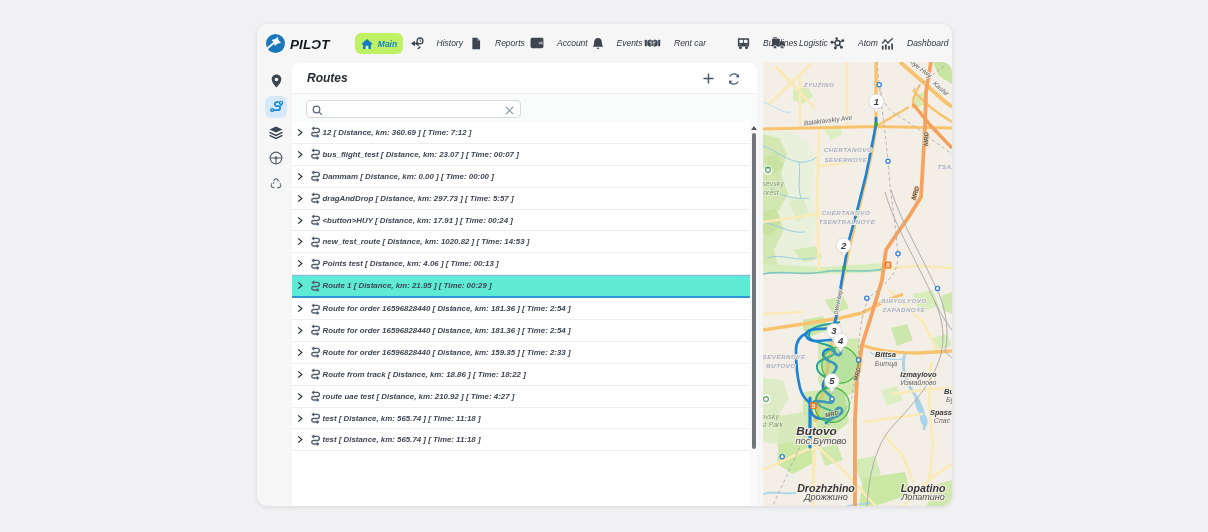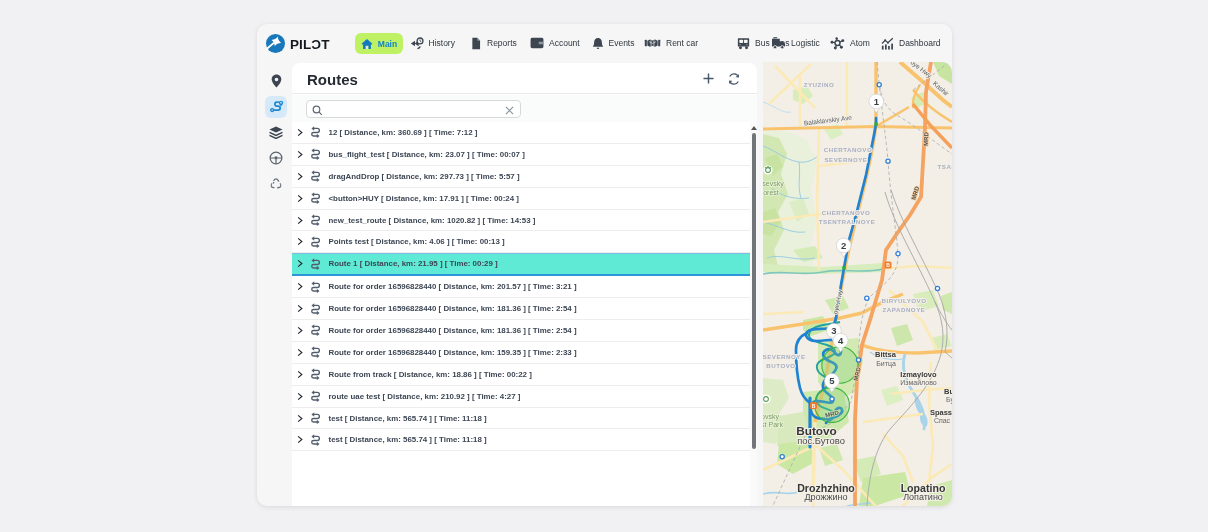--- a/index.html
+++ b/index.html
@@ -1,41 +1,41 @@
 <!DOCTYPE html>
 <html><head>
 <meta charset="utf-8">
 <style>
 * { margin:0; padding:0; box-sizing:border-box; }
 html,body { width:1208px; height:532px; background:#f1f1f3; font-family:"Liberation Sans", sans-serif; overflow:hidden; }
-#card { position:absolute; left:257px; top:24px; width:695px; height:482px; background:#f6f6f7; border-radius:10px; box-shadow:0 1px 5px rgba(0,0,0,0.10); }
+#card { position:absolute; left:257px; top:24px; width:695px; height:482px; background:#f6f6f7; border-radius:10px; box-shadow:0 1px 5px rgba(0,0,0,0.10);font-style:italic; }
 
 #hdr { position:absolute; left:0; top:0; width:695px; height:38px; }
 #logoc { position:absolute; left:9px; top:10px; width:19px; height:19px; }
 #logot { position:absolute; left:33px; top:13px; font-size:13.5px; font-weight:800; letter-spacing:0.1px; color:#14191e; }
 .nav { position:absolute; top:0; height:38px; display:flex; align-items:center; font-size:8.5px; color:#2f363d; }
 .nav svg { display:block; }
-.nav span { margin-left:5px; white-space:nowrap; }
+.nav span { margin-left:13px; white-space:nowrap; }
 #navmain { position:absolute; left:98px; top:9px; width:48px; height:21px; background:#bef264; border-radius:6px; display:flex; align-items:center; justify-content:center; font-size:8.5px; font-weight:600; color:#1583c5; }
 #navmain span { margin-left:5px; }
 
 .sic { position:absolute; left:8px; width:22px; height:22px; display:flex; align-items:center; justify-content:center; }
 #sic2 { background:#d5e9f8; border-radius:6px; }
 
 #panel { position:absolute; left:35px; top:39px; width:465px; height:443px; background:#fff; border-radius:8px 8px 0 0; overflow:hidden; }
 #ph { position:absolute; left:0; top:0; width:465px; height:31px; border-bottom:1px solid #ebebed; }
-#ph .t { position:absolute; left:15px; top:8px; font-size:15px; font-weight:700; color:#262b33; }
+#ph .t { position:absolute; left:15px; top:8px; font-size:12px; font-weight:700; color:#262b33; }
 #ph svg { position:absolute; top:10px; }
 #searchbg { position:absolute; left:0; top:32px; width:465px; height:27px; background:#fafbfb; }
 #psearch { position:absolute; left:14px; top:37px; width:215px; height:18px; border:1px solid #d9d9d9; border-radius:4px; background:#fff; }
 #plist { position:absolute; left:0; top:59px; width:465px; }
 .row { position:relative; height:21.9px; display:flex; align-items:center; border-bottom:1px solid #ededee; }
 .row .ch { margin-left:4.5px; width:6px; }
 .row .ri { margin-left:7px; width:11px; }
-.row .tx { margin-left:8px; font-size:7.9px; font-weight:700; color:#3d4654; letter-spacing:0px; white-space:nowrap; }
+.row .tx { margin-left:2px; font-size:7.9px; font-weight:700; color:#3d4654; letter-spacing:0px; white-space:nowrap; }
 .row.sel { background:#5eead4; border-bottom:2px solid #2e95d8; box-shadow:inset 0 1px 0 #7fbce6; height:22.9px; }
 
 #sbtrack { position:absolute; left:458px; top:59px; width:7.5px; height:384px; background:#fafafa; }
 #sbthumb { position:absolute; left:460px; top:70px; width:4px; height:316px; background:#717478; border-radius:2px; }
 #sbup { position:absolute; left:459px; top:63px; width:0; height:0; border-left:3.2px solid transparent; border-right:3.2px solid transparent; border-bottom:4.5px solid #555; }
 
 #map { position:absolute; left:506px; top:38px; width:189px; height:444px; border-radius:0 10px 10px 0; overflow:hidden; }
 </style>
 </head>
 <body>
@@ -231,20 +231,31 @@
         </div>
       <div class="row">
           <svg class="ch" width="6" height="9" viewBox="0 0 8 10">
             <path d="M1.5 0.8 L6.5 5 L1.5 9.2" fill="none" stroke="#1f262e" stroke-width="1.5"></path>
           </svg>
           <svg class="ri" width="11" height="12" viewBox="0 0 12 13">
             <path d="M4 2.6 H8 A2.2 2.2 0 0 1 8 7 H3.8 A1.9 1.9 0 0 0 3.8 10.8 H8.2" fill="none" stroke="#525e6e" stroke-width="1.5"></path>
             <path d="M4.6 0.2 L1.6 2.6 L4.6 5 Z" fill="#525e6e"></path>
             <path d="M7.4 8.4 L10.4 10.8 L7.4 13.2 Z" fill="#525e6e"></path>
           </svg>
+          <span class="tx">Dammam [ Distance, km: 0.00 ] [ Time: 00:00 ]</span>
+        </div>
+      <div class="row">
+          <svg class="ch" width="6" height="9" viewBox="0 0 8 10">
+            <path d="M1.5 0.8 L6.5 5 L1.5 9.2" fill="none" stroke="#1f262e" stroke-width="1.5"></path>
+          </svg>
+          <svg class="ri" width="11" height="12" viewBox="0 0 12 13">
+            <path d="M4 2.6 H8 A2.2 2.2 0 0 1 8 7 H3.8 A1.9 1.9 0 0 0 3.8 10.8 H8.2" fill="none" stroke="#525e6e" stroke-width="1.5"></path>
+            <path d="M4.6 0.2 L1.6 2.6 L4.6 5 Z" fill="#525e6e"></path>
+            <path d="M7.4 8.4 L10.4 10.8 L7.4 13.2 Z" fill="#525e6e"></path>
+          </svg>
           <span class="tx">dragAndDrop [ Distance, km: 297.73 ] [ Time: 5:57 ]</span>
         </div>
       <div class="row">
           <svg class="ch" width="6" height="9" viewBox="0 0 8 10">
             <path d="M1.5 0.8 L6.5 5 L1.5 9.2" fill="none" stroke="#1f262e" stroke-width="1.5"></path>
           </svg>
           <svg class="ri" width="11" height="12" viewBox="0 0 12 13">
             <path d="M4 2.6 H8 A2.2 2.2 0 0 1 8 7 H3.8 A1.9 1.9 0 0 0 3.8 10.8 H8.2" fill="none" stroke="#525e6e" stroke-width="1.5"></path>
             <path d="M4.6 0.2 L1.6 2.6 L4.6 5 Z" fill="#525e6e"></path>
             <path d="M7.4 8.4 L10.4 10.8 L7.4 13.2 Z" fill="#525e6e"></path>
@@ -286,31 +297,20 @@
         </div>
       <div class="row">
           <svg class="ch" width="6" height="9" viewBox="0 0 8 10">
             <path d="M1.5 0.8 L6.5 5 L1.5 9.2" fill="none" stroke="#1f262e" stroke-width="1.5"></path>
           </svg>
           <svg class="ri" width="11" height="12" viewBox="0 0 12 13">
             <path d="M4 2.6 H8 A2.2 2.2 0 0 1 8 7 H3.8 A1.9 1.9 0 0 0 3.8 10.8 H8.2" fill="none" stroke="#525e6e" stroke-width="1.5"></path>
             <path d="M4.6 0.2 L1.6 2.6 L4.6 5 Z" fill="#525e6e"></path>
             <path d="M7.4 8.4 L10.4 10.8 L7.4 13.2 Z" fill="#525e6e"></path>
           </svg>
-          <span class="tx">Route for order 16596828440 [ Distance, km: 201.57 ] [ Time: 3:21 ]</span>
-        </div>
-      <div class="row">
-          <svg class="ch" width="6" height="9" viewBox="0 0 8 10">
-            <path d="M1.5 0.8 L6.5 5 L1.5 9.2" fill="none" stroke="#1f262e" stroke-width="1.5"></path>
-          </svg>
-          <svg class="ri" width="11" height="12" viewBox="0 0 12 13">
-            <path d="M4 2.6 H8 A2.2 2.2 0 0 1 8 7 H3.8 A1.9 1.9 0 0 0 3.8 10.8 H8.2" fill="none" stroke="#525e6e" stroke-width="1.5"></path>
-            <path d="M4.6 0.2 L1.6 2.6 L4.6 5 Z" fill="#525e6e"></path>
-            <path d="M7.4 8.4 L10.4 10.8 L7.4 13.2 Z" fill="#525e6e"></path>
-          </svg>
           <span class="tx">Route for order 16596828440 [ Distance, km: 181.36 ] [ Time: 2:54 ]</span>
         </div>
       <div class="row">
           <svg class="ch" width="6" height="9" viewBox="0 0 8 10">
             <path d="M1.5 0.8 L6.5 5 L1.5 9.2" fill="none" stroke="#1f262e" stroke-width="1.5"></path>
           </svg>
           <svg class="ri" width="11" height="12" viewBox="0 0 12 13">
             <path d="M4 2.6 H8 A2.2 2.2 0 0 1 8 7 H3.8 A1.9 1.9 0 0 0 3.8 10.8 H8.2" fill="none" stroke="#525e6e" stroke-width="1.5"></path>
             <path d="M4.6 0.2 L1.6 2.6 L4.6 5 Z" fill="#525e6e"></path>
             <path d="M7.4 8.4 L10.4 10.8 L7.4 13.2 Z" fill="#525e6e"></path>
@@ -330,21 +330,21 @@
         </div>
       <div class="row">
           <svg class="ch" width="6" height="9" viewBox="0 0 8 10">
             <path d="M1.5 0.8 L6.5 5 L1.5 9.2" fill="none" stroke="#1f262e" stroke-width="1.5"></path>
           </svg>
           <svg class="ri" width="11" height="12" viewBox="0 0 12 13">
             <path d="M4 2.6 H8 A2.2 2.2 0 0 1 8 7 H3.8 A1.9 1.9 0 0 0 3.8 10.8 H8.2" fill="none" stroke="#525e6e" stroke-width="1.5"></path>
             <path d="M4.6 0.2 L1.6 2.6 L4.6 5 Z" fill="#525e6e"></path>
             <path d="M7.4 8.4 L10.4 10.8 L7.4 13.2 Z" fill="#525e6e"></path>
           </svg>
-          <span class="tx">Route from track [ Distance, km: 18.86 ] [ Time: 00:22 ]</span>
+          <span class="tx">Route from track [ Distance, km: 18.86 ] [ Time: 18:22 ]</span>
         </div>
       <div class="row">
           <svg class="ch" width="6" height="9" viewBox="0 0 8 10">
             <path d="M1.5 0.8 L6.5 5 L1.5 9.2" fill="none" stroke="#1f262e" stroke-width="1.5"></path>
           </svg>
           <svg class="ri" width="11" height="12" viewBox="0 0 12 13">
             <path d="M4 2.6 H8 A2.2 2.2 0 0 1 8 7 H3.8 A1.9 1.9 0 0 0 3.8 10.8 H8.2" fill="none" stroke="#525e6e" stroke-width="1.5"></path>
             <path d="M4.6 0.2 L1.6 2.6 L4.6 5 Z" fill="#525e6e"></path>
             <path d="M7.4 8.4 L10.4 10.8 L7.4 13.2 Z" fill="#525e6e"></path>
           </svg>

